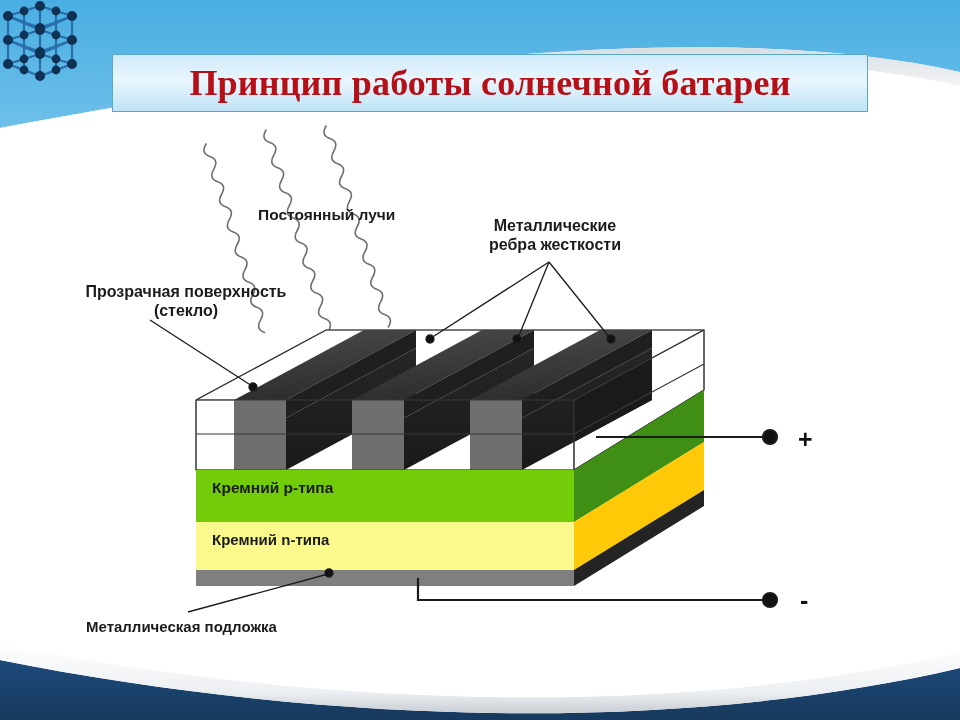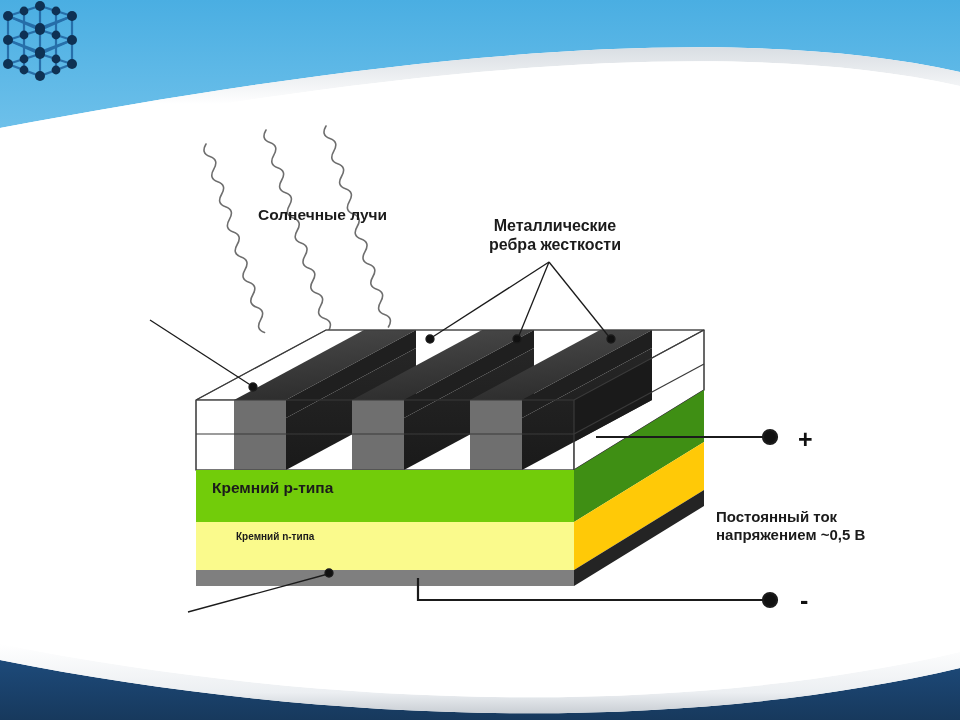--- a/index.html
+++ b/index.html
@@ -39,21 +39,21 @@
     font-weight:bold;
     color:#1b1b1b;
     line-height:1.18;
     white-space:pre-line;
     font-size:16px;
   }
   #lbl-rays{left:258px;top:206px;font-size:15.5px;}
   #lbl-glass{left:76px;top:283px;text-align:center;width:220px;}
   #lbl-ribs{left:470px;top:217px;text-align:center;width:170px;}
   #lbl-p{position:absolute;left:212px;top:479px;font-size:15.5px;}
-  #lbl-n{position:absolute;left:236px;top:531px;font-size:10px;}
+  #lbl-n{position:absolute;left:212px;top:531px;font-size:15px;}
   #lbl-sub{left:86px;top:618px;font-size:15px;}
   #lbl-current{left:716px;top:508px;font-size:15px;width:230px;}
   .sign{
     position:absolute;font-family:"Liberation Sans", sans-serif;
     font-weight:bold;color:#111;
   }
   #sign-plus{left:798px;top:425px;font-size:25px;}
   #sign-minus{left:800px;top:586px;font-size:25px;}
 </style>
 </head>
@@ -128,20 +128,23 @@
       </g>
     </g>
 
     <g>
       <path d="M0,720 H960 V668 C660,738 300,720 0,660 Z" fill="url(#navyGrad)"></path>
       <path d="M0,660 C300,720 660,738 960,668 L960,652 C660,722 300,704 0,644 Z" fill="url(#sheenBot)"></path>
       <path d="M0,644 C300,704 660,722 960,652 L960,636 C660,706 300,688 0,628 Z" fill="#ffffff" opacity=".9"></path>
     </g>
   </svg>
 
+  <div class="title-box">
+    <span class="title-text">Принцип работы солнечной батареи</span>
+  </div>
 
   <svg id="diagram" viewBox="0 0 960 720">
     <defs>
       <linearGradient id="ribTopG" x1="0" y1="0" x2="0.25" y2="1">
         <stop offset="0%" stop-color="#4a4a4a"></stop>
         <stop offset="100%" stop-color="#2e2e2e"></stop>
       </linearGradient>
       <linearGradient id="ribSideG" x1="0" y1="0" x2="0" y2="1">
         <stop offset="0%" stop-color="#262626"></stop>
         <stop offset="100%" stop-color="#1a1a1a"></stop>
@@ -238,23 +241,24 @@
     <g stroke="#1b1b1b" stroke-width="2.2" fill="#111">
 
       <line x1="596" y1="437" x2="768" y2="437"></line>
       <circle cx="770" cy="437" r="7"></circle>
 
       <polyline points="418,578 418,600 768,600" fill="none"></polyline>
       <circle cx="770" cy="600" r="7"></circle>
     </g>
   </svg>
 
-  <div class="lbl" id="lbl-rays">Солнечные лучи</div>
+  <div class="lbl" id="lbl-rays">Постоянный лучи</div>
+  <div class="lbl" id="lbl-glass">Прозрачная поверхность
+(стекло)</div>
   <div class="lbl" id="lbl-ribs">Металлические
 ребра жесткости</div>
   <div class="lbl" id="lbl-p">Кремний p-типа</div>
   <div class="lbl" id="lbl-n">Кремний n-типа</div>
-  <div class="lbl" id="lbl-current">Постоянный ток
-напряжением ~0,5 В</div>
+  <div class="lbl" id="lbl-sub">Металлическая подложка</div>
   <div class="sign" id="sign-plus">+</div>
   <div class="sign" id="sign-minus">-</div>
 
 </div>
 
 </body></html>

